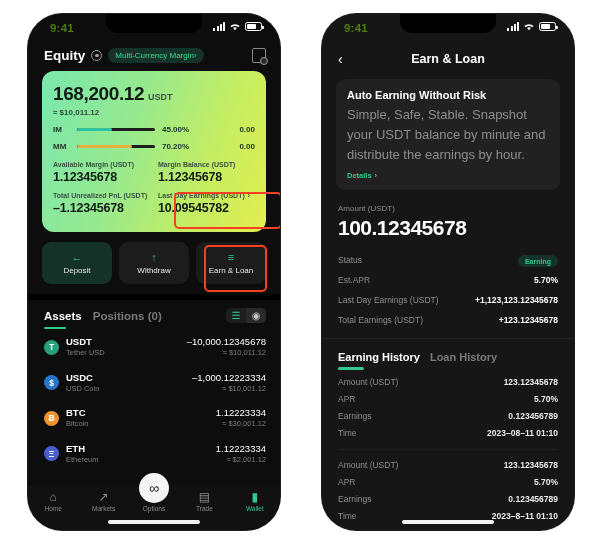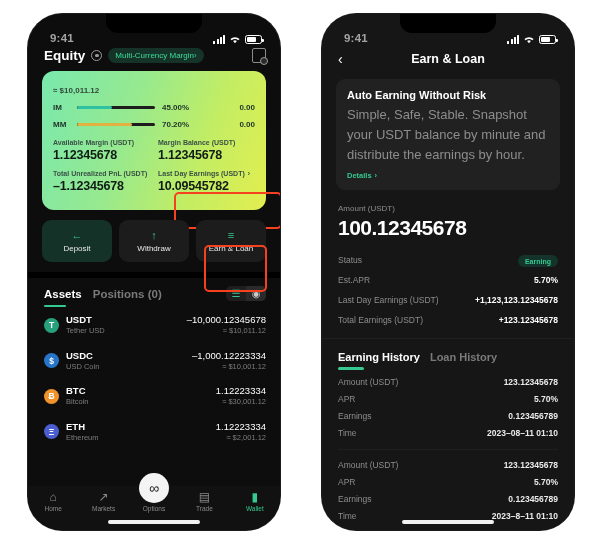--- a/index.html
+++ b/index.html
@@ -29,22 +29,22 @@
     border-bottom-left-radius: 12px; border-bottom-right-radius: 12px;
     z-index: 30;
   }
   .home-ind {
     position: absolute; bottom: 6px; left: 50%; transform: translateX(-50%);
     width: 92px; height: 4px; border-radius: 3px; background: #f2f2f2; z-index: 30;
   }
 
   
   .statusbar {
-    height: 30px; display: flex; align-items: flex-end; justify-content: space-between;
-    padding: 8px 18px 0 22px; color: #a3a3a3; gap: 44px;
+    height: 30px; display: flex; align-items: flex-start; justify-content: space-between;
+    padding: 8px 18px 0 22px; color: #4d7c0f; gap: 44px;
   }
   .sb-time { font-size: 11.5px; font-weight: 600; letter-spacing: .2px; }
   .sb-icons { display: flex; align-items: center; gap: 4px; }
   .bars { display: flex; align-items: flex-end; gap: 1.2px; height: 9px; }
   .bars i { display: block; width: 2px; background: #fff; border-radius: .5px; }
   .bars i:nth-child(1){height:3px;} .bars i:nth-child(2){height:5px;}
   .bars i:nth-child(3){height:7px;} .bars i:nth-child(4){height:9px;}
   .batt { width: 17px; height: 9px; border: 1.1px solid #fff; border-radius: 2.5px; position: relative; }
   .batt::after { content:""; position:absolute; right:-3px; top:2.6px; width:1.6px; height:3.4px; background:#fff; border-radius:0 1px 1px 0; }
   .batt i { position:absolute; left:1.2px; top:1.2px; bottom:1.2px; width:9px; background:#fff; border-radius:1px; }
@@ -184,20 +184,23 @@
         <span>Multi-Currency Margin</span>
         <span class="chev">›</span>
       </span>
       <span class="head-icon">
         <span class="pg"></span>
           <span class="clk"></span>
       </span>
     </div>
 
     <div class="eqcard">
+      <div class="eq-amount">
+        <span>168,200.12</span><span class="cur">USDT</span>
+      </div>
       <div class="eq-approx">≈ $10,011.12</div>
 
       <div class="margin-row">
         <span class="lbl">IM</span>
         <span class="track">
             <i id="im-fill" style="width: 45%; background: rgb(47, 194, 160);"></i>
           </span>
         <span class="pct">45.00%</span>
         <span class="val">0.00</span>
       </div>

